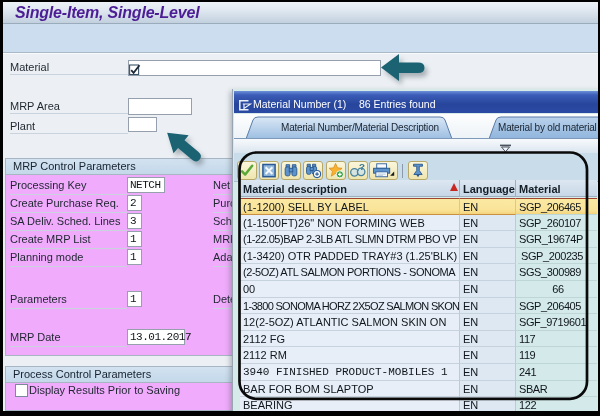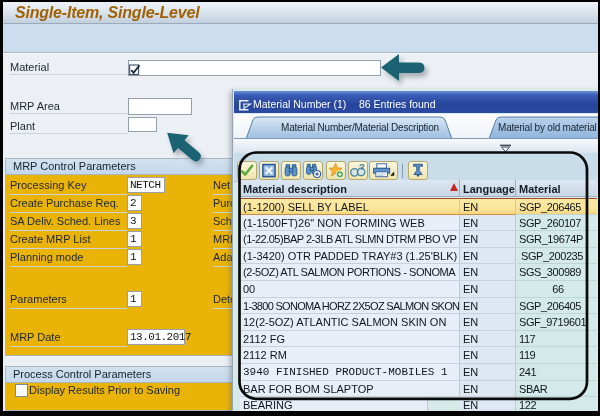--- a/index.html
+++ b/index.html
@@ -1,29 +1,29 @@
 <!DOCTYPE html>
 <html><head><meta charset="utf-8">
 <style>
 html,body{margin:0;padding:0;}
 #root{position:relative;width:600px;height:416px;background:#000;overflow:hidden;
   font-family:"Liberation Sans",sans-serif;}
 #scr{position:absolute;left:3px;top:2px;width:595px;height:409px;background:#ECF0F4;overflow:hidden;}
 .abs{position:absolute;}
 
 #titlebar{left:0;top:0;width:595px;height:21px;background:linear-gradient(180deg,#EDF2F7 0%,#DDE6EF 45%,#C2D0DE 100%);border-bottom:1px solid #9AABBC;}
-#titletxt{left:12px;top:2px;font-size:16px;font-weight:bold;font-style:italic;color:#a16207;letter-spacing:-0.2px;}
+#titletxt{left:12px;top:2px;font-size:16px;font-weight:bold;font-style:italic;color:#4c1d95;letter-spacing:-0.2px;}
 #band{left:0;top:22px;width:595px;height:28px;background:#CBDDEE;border-bottom:1px solid #ABB8C6;box-shadow:0 1px 0 #F8FAFC;}
 
 .lbl{font-size:11px;color:#1E2630;height:15px;}
 .ul{border-bottom:1px solid #C9D3DE;}
 .inp{background:#fff;border:1px solid #95A0AC;box-sizing:border-box;
   font-family:"Liberation Mono",monospace;font-size:11px;letter-spacing:-0.5px;color:#101418;line-height:14px;padding-left:2px;}
 
-.grp{border:1px solid #A8B6C4;background:#eab308;box-sizing:border-box;}
+.grp{border:1px solid #A8B6C4;background:#f0abfc;box-sizing:border-box;}
 .grphdr{position:absolute;left:0;top:0;right:0;height:15px;background:linear-gradient(180deg,#D3E2F0,#C3D8EA);border-bottom:1px solid #A8B6C4;}
 .grptxt{position:absolute;left:7px;top:1px;font-size:11px;color:#18222E;}
 
 #popup{left:229px;top:87px;width:369px;height:324px;background:#D6EBE9;border-left:1px solid #98A4B0;box-shadow:-2px 2px 5px rgba(80,90,100,0.4);}
 #ptitle{left:1px;top:2px;width:368px;height:22px;background:linear-gradient(180deg,#6E90D8 0%,#3B5DB8 18%,#27459B 60%,#2B4AA4 100%);}
 #ptxt1{left:20px;top:9px;font-size:10.5px;color:#fff;}
 #ptxt2{left:126px;top:9px;font-size:10.5px;color:#fff;}
 #ptabs{left:1px;top:25px;width:369px;height:25px;background:linear-gradient(180deg,#FDFEFE,#EDF2F7);}
 #psub{left:1px;top:50px;width:369px;height:14px;background:linear-gradient(180deg,#F7FAFC,#DAE5EF);}
 #pbody{left:1px;top:64px;width:368px;height:260px;background:#D6EBE9;}
@@ -208,21 +208,21 @@
         <div class="cell cm" style="left:276px;top:150.8px;width:81px;border-right:none;">117</div>
         <div class="cell cd" style="left:0;top:167.4px;width:220px;">2112 RM</div>
         <div class="cell cl" style="left:220px;top:167.4px;width:56px;">EN</div>
         <div class="cell cm" style="left:276px;top:167.4px;width:81px;border-right:none;">119</div>
         <div class="cell cd" style="left:0;top:184px;width:220px;font-family:Liberation Mono, monospace;">3940 FINISHED PRODUCT-MOBILES 1</div>
         <div class="cell cl" style="left:220px;top:184px;width:56px;">EN</div>
         <div class="cell cm" style="left:276px;top:184px;width:81px;border-right:none;">241</div>
         <div class="cell cd" style="left:0;top:200.6px;width:220px;">BAR FOR BOM SLAPTOP</div>
         <div class="cell cl" style="left:220px;top:200.6px;width:56px;">EN</div>
         <div class="cell cm" style="left:276px;top:200.6px;width:81px;border-right:none;">SBAR</div>
-        <div class="cell cd" style="left:0;top:217.2px;width:188px;">BEARING</div>
+        <div class="cell cd" style="left:0;top:217.2px;width:220px;">BEARING</div>
         <div class="cell cl" style="left:220px;top:217.2px;width:56px;">EN</div>
         <div class="cell cm" style="left:276px;top:217.2px;width:81px;border-right:none;">122</div>
       </div>
     </div>
   </div>
 
   <svg class="abs" style="left:0;top:0;pointer-events:none;" width="595" height="409" viewBox="0 0 595 409">
     <rect x="236.5" y="150.5" width="347.5" height="246.3" rx="17" fill="none" stroke="#0A0A0A" stroke-width="2.7"></rect>
   </svg>
 

